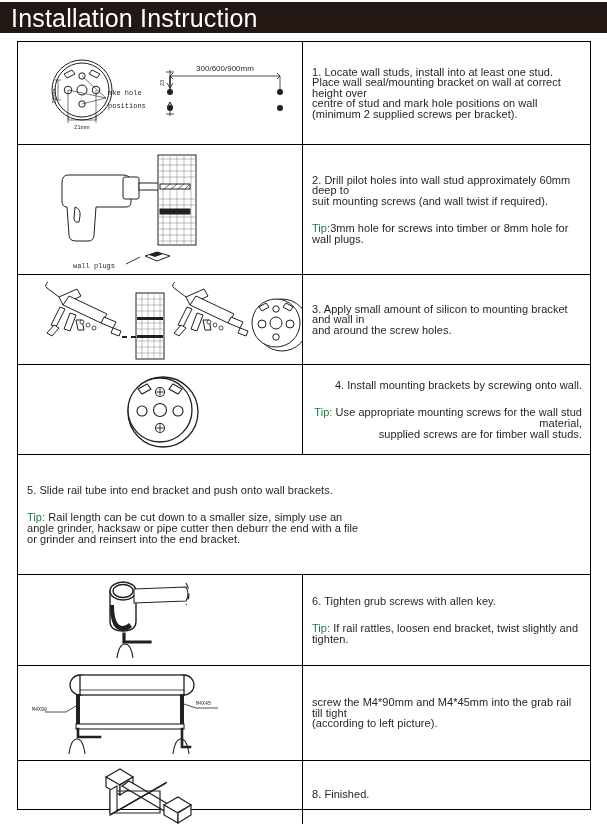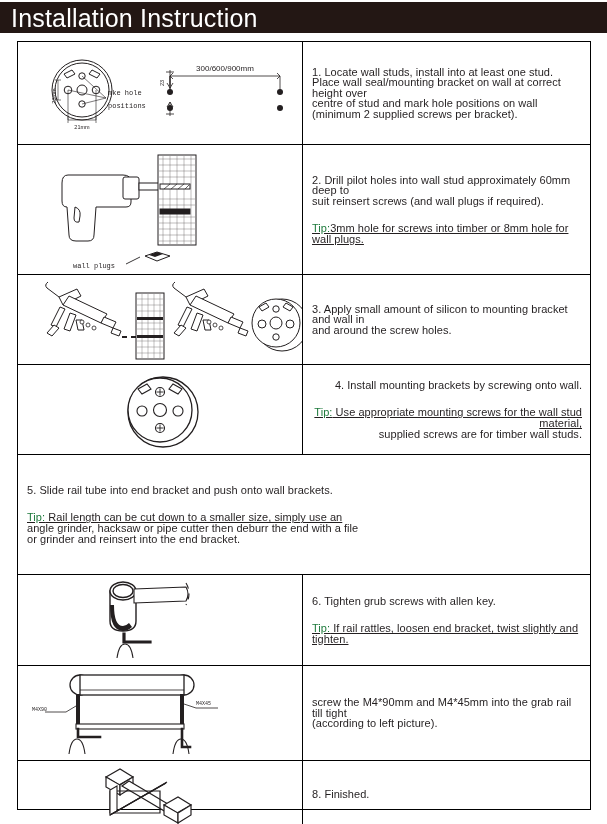--- a/index.html
+++ b/index.html
@@ -61,21 +61,21 @@
     width:100%;
     box-sizing:border-box;
   }
   .step-line{
     font-size:11px;
     line-height:10.6px;
     color:#231f20;
     font-family:"Liberation Sans", sans-serif;
     letter-spacing:0.05px;
   }
-  .tip{ margin-top:17px;text-decoration:underline; }
+  .tip{ margin-top:17px; }
   .tip .tip-lead{ color:#1e7a3c; }
   .tip-body{ color:#231f20; }
 
   svg{display:block;}
   .figwrap{position:absolute;left:0;top:0;width:100%;height:100%;}
 
   .lbl{ font-family:"Liberation Mono", monospace; font-size:7px; fill:#231f20; }
   .lbl-s{ font-family:"Liberation Mono", monospace; font-size:5px; fill:#231f20; }
   .dim{ font-family:"Liberation Sans", sans-serif; font-size:8px; fill:#231f20; }
   .dim-s{ font-family:"Liberation Sans", sans-serif; font-size:5.5px; fill:#231f20; }
@@ -215,21 +215,21 @@
             <g stroke="#231f20" stroke-width="0.9" fill="none">
               <path d="M108 119 l14 -7"></path>
             </g>
             <text class="lbl" x="55" y="123">wall plugs</text>
           </svg>
         </div>
       </div>
       <div class="cell-txt">
         <div class="txtbox">
           <div class="step-line">2. Drill pilot holes into wall stud approximately 60mm deep to</div>
-          <div class="step-line">suit reinsert screws (and wall plugs if required).</div>
+          <div class="step-line">suit mounting screws (and wall twist if required).</div>
           <div class="step-line tip"><span class="tip-lead">Tip:</span><span class="tip-body">3mm hole for screws into timber or 8mm hole for wall plugs.</span></div>
         </div>
       </div>
     </div>
 
     <div class="row" style="height:90px;">
       <div class="cell-fig">
         <div class="figwrap">
           <svg width="285" height="89" viewBox="0 0 285 89">
 

